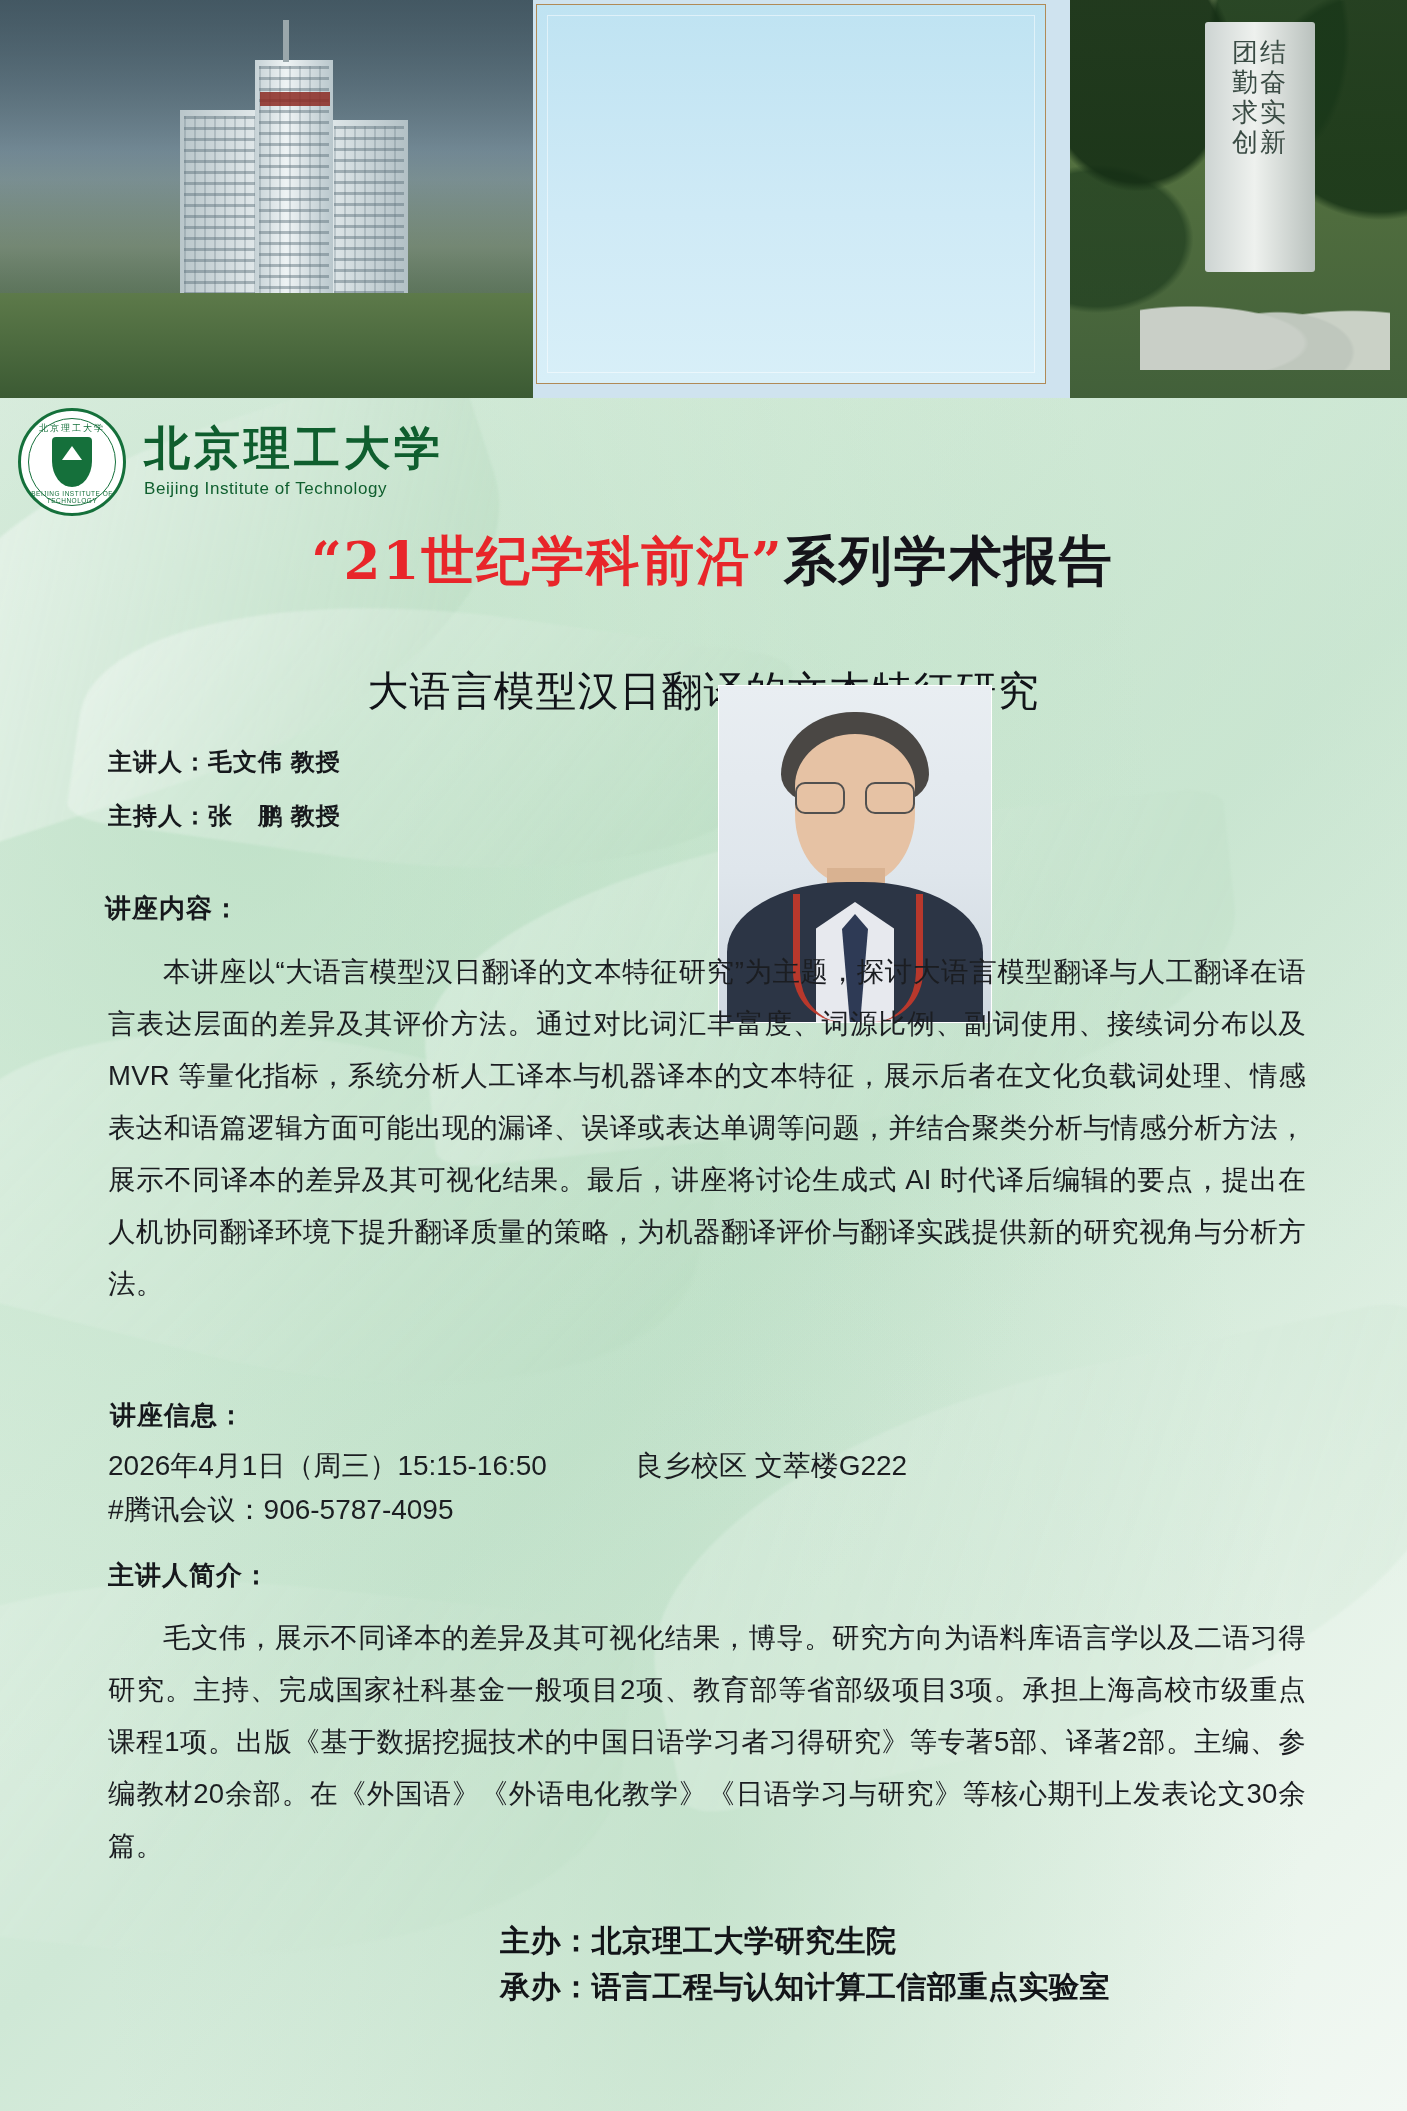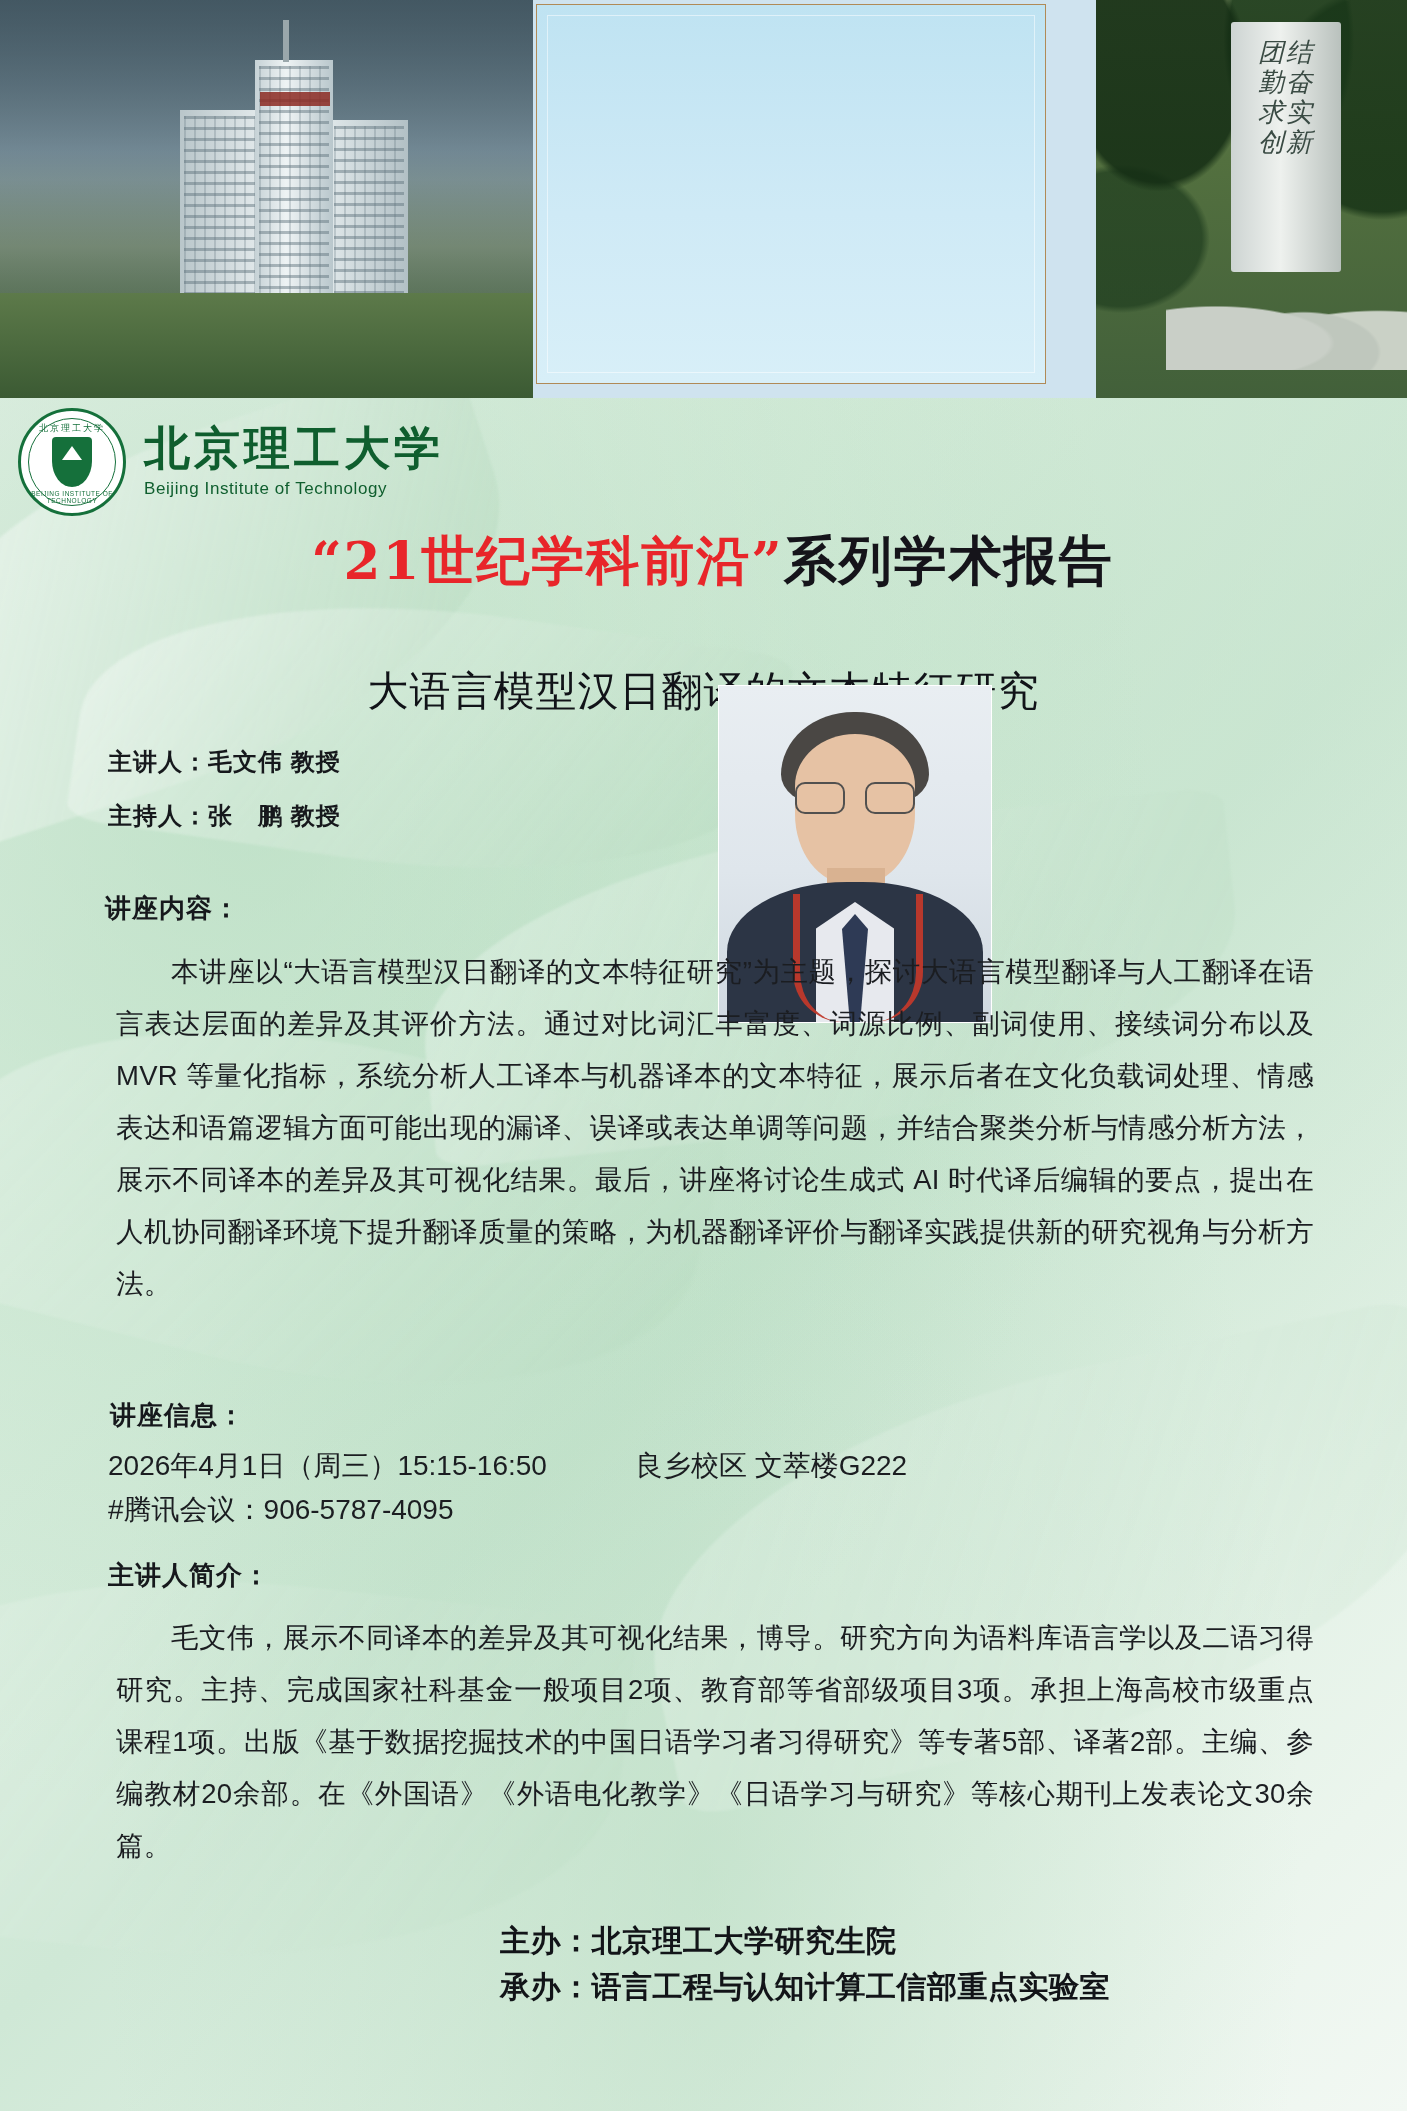--- a/index.html
+++ b/index.html
@@ -70,26 +70,25 @@
     opacity: .85;
   }
   .ground-left {
     position: absolute;
     left: 0; bottom: 0; width: 533px; height: 105px;
     background: linear-gradient(to bottom, #5d7a4a, #3b5a33);
   }
   .banner-photo-right {
     position: absolute;
     right: 0; top: 0;
-    width: 311px;
+    width: 337px;
     height: 398px;
     background:
       linear-gradient(to bottom, #6d8457 0%, #53703f 40%, #42603a 100%);
     overflow: hidden;
-    font-style: italic;
   }
   .trees {
     position: absolute; inset: 0;
     background:
       radial-gradient(ellipse at 20% 18%, rgba(20,45,20,.85) 0 24%, rgba(0,0,0,0) 26%),
       radial-gradient(ellipse at 62% 10%, rgba(25,55,25,.8) 0 22%, rgba(0,0,0,0) 24%),
       radial-gradient(ellipse at 92% 26%, rgba(20,48,20,.8) 0 26%, rgba(0,0,0,0) 28%),
       radial-gradient(ellipse at 8% 60%, rgba(30,60,30,.7) 0 20%, rgba(0,0,0,0) 22%);
   }
   .stele {
@@ -341,21 +340,20 @@
   .body-text {
     position: absolute;
     left: 108px;
     width: 1198px;
     font-size: 27.5px;
     line-height: 52px;
     color: #1b1d21;
     text-align: justify;
     text-justify: inter-ideograph;
     letter-spacing: .3px;
-    margin-left: 8px;
   }
   .body-text.abstract { top: 548px; text-indent: 2em; }
   .body-text.bio      { top: 1214px; text-indent: 2em; }
 
   .info-lines {
     position: absolute;
     left: 108px; top: 1046px;
     font-size: 28px;
     line-height: 44px;
     color: #1b1d21;

